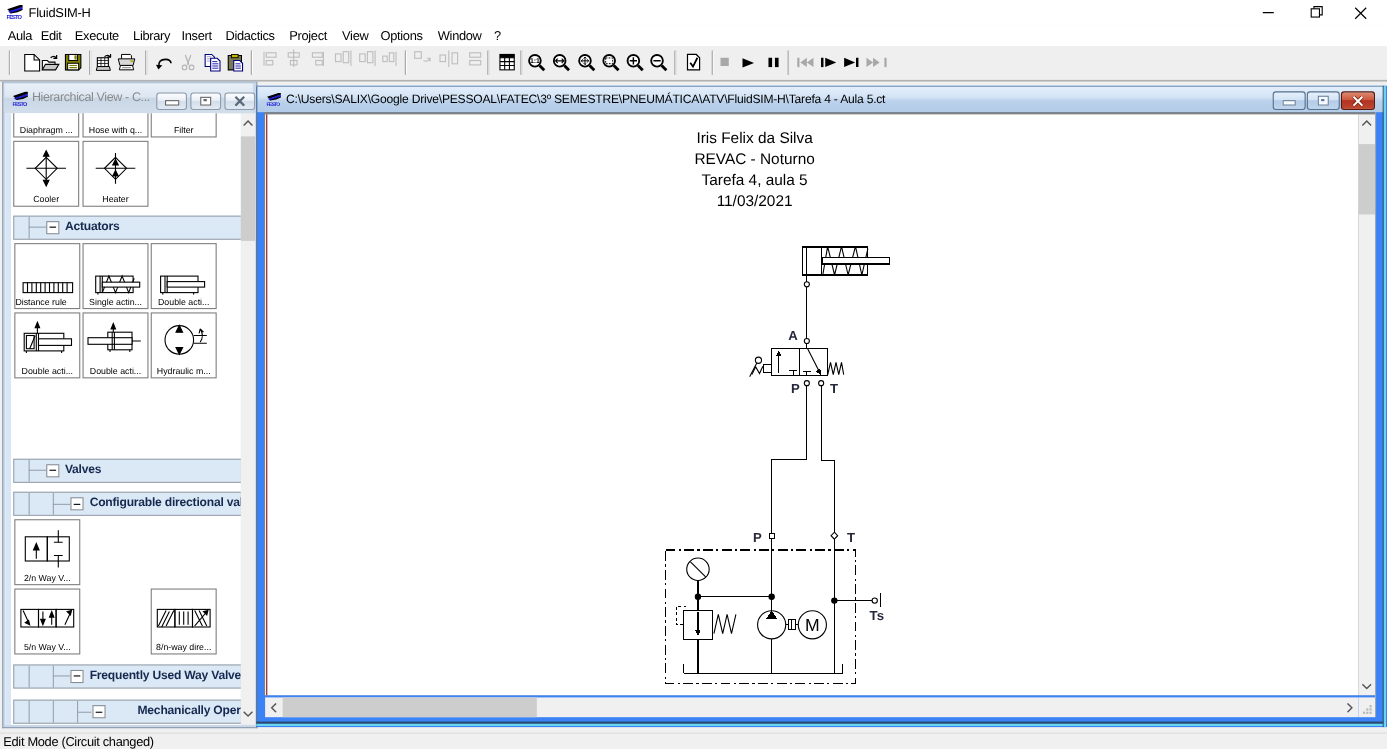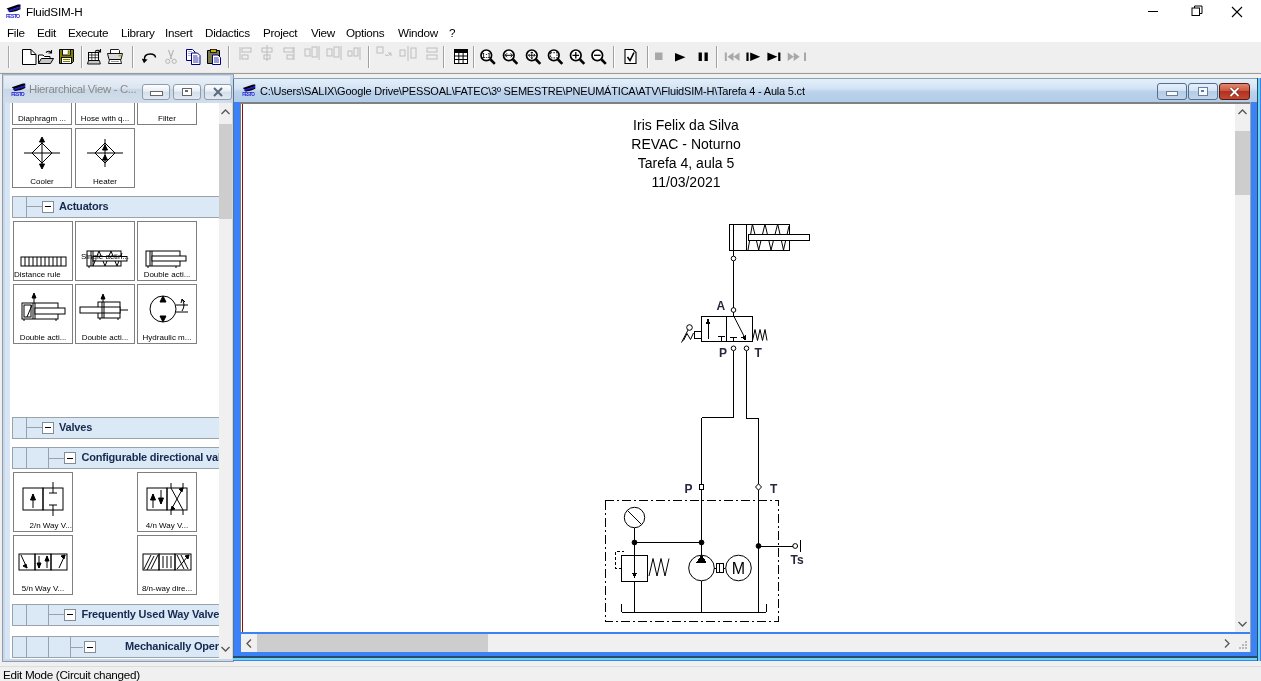--- a/index.html
+++ b/index.html
@@ -28,21 +28,21 @@
 <div class="abs" style="left:26px;top:5px;font-size:11.7px;letter-spacing:-0.2px;color:#000;">FluidSIM-H</div>
 
 <svg class="abs" style="left:1143px;top:0" width="118" height="23">
   <line x1="5" y1="11.5" x2="15" y2="11.5" stroke="#000" stroke-width="1"></line>
   <rect x="49" y="8" width="7.5" height="7.5" fill="none" stroke="#000"></rect>
   <path d="M51.5 8 v-2 h7.5 v7.5 h-2" fill="none" stroke="#000"></path>
   <path d="M89 7 l10 10 M99 7 l-10 10" stroke="#000" stroke-width="1.1" fill="none"></path>
 </svg>
 
 <div class="abs" style="left:0;top:23px;width:1261px;height:19px;background:#ffffff;"></div>
-<div class="abs" style="top:26px;left:7px;font-size:11.7px;letter-spacing:-0.3px;">File</div>
+<div class="abs" style="top:26px;left:7px;font-size:11.7px;letter-spacing:-0.3px;">Aula</div>
 <div class="abs" style="top:26px;left:37px;font-size:11.7px;letter-spacing:-0.3px;">Edit</div>
 <div class="abs" style="top:26px;left:68px;font-size:11.7px;letter-spacing:-0.3px;">Execute</div>
 <div class="abs" style="top:26px;left:121px;font-size:11.7px;letter-spacing:-0.3px;">Library</div>
 <div class="abs" style="top:26px;left:165px;font-size:11.7px;letter-spacing:-0.3px;">Insert</div>
 <div class="abs" style="top:26px;left:205px;font-size:11.7px;letter-spacing:-0.3px;">Didactics</div>
 <div class="abs" style="top:26px;left:263px;font-size:11.7px;letter-spacing:-0.3px;">Project</div>
 <div class="abs" style="top:26px;left:311px;font-size:11.7px;letter-spacing:-0.3px;">View</div>
 <div class="abs" style="top:26px;left:346px;font-size:11.7px;letter-spacing:-0.3px;">Options</div>
 <div class="abs" style="top:26px;left:398px;font-size:11.7px;letter-spacing:-0.3px;">Window</div>
 <div class="abs" style="top:26px;left:449px;font-size:11.7px;letter-spacing:-0.3px;">?</div>
@@ -313,21 +313,21 @@
         <svg style="position:absolute;left:0;top:0" width="58" height="46">
           <g stroke="#000" fill="none">
             <rect x="11" y="29" width="34" height="15"></rect>
             <line x1="15" y1="29" x2="15" y2="44"></line>
             <line x1="17" y1="29" x2="17" y2="44"></line>
             <path d="M17,44 l6,-15 l6,15 l6,-15 l6,15 l5,-13"></path>
             <rect x="17" y="34.5" width="34" height="4.5" fill="#fff"></rect>
             <line x1="13" y1="46" x2="13" y2="44"></line>
           </g>
         </svg>
-        <div style="position:absolute;left:0;bottom:19px;width:100%;text-align:center;font-size:8px;white-space:nowrap;overflow:hidden;color:#000;">Single actin...</div>
+        <div style="position:absolute;left:0;bottom:1px;width:100%;text-align:center;font-size:8px;white-space:nowrap;overflow:hidden;color:#000;">Single actin...</div>
       </div>
 <div class="abs" style="left:132px;top:118px;width:58px;height:58px;border:1px solid #7f7f7f;background:#fff;">
         <svg style="position:absolute;left:0;top:0" width="58" height="46">
           <g stroke="#000" fill="none">
             <rect x="8" y="29" width="34" height="15"></rect>
             <line x1="12" y1="29" x2="12" y2="44"></line>
             <line x1="14" y1="29" x2="14" y2="44"></line>
             <rect x="14" y="34" width="34" height="5" fill="#fff"></rect>
             <line x1="10" y1="46" x2="10" y2="44"></line>
             <line x1="38" y1="46" x2="38" y2="44"></line>
@@ -404,38 +404,21 @@
             <rect x="29" y="15" width="20" height="22"></rect>
             <path d="M19,35 v-14 m0,0 l-2.5,6 h5 z" fill="#000"></path>
             <line x1="39" y1="15" x2="39" y2="9"></line>
             <line x1="39" y1="37" x2="39" y2="43"></line>
             <line x1="35" y1="20" x2="43" y2="20"></line>
             <line x1="39" y1="20" x2="39" y2="15"></line>
             <line x1="35" y1="32" x2="43" y2="32"></line>
             <line x1="39" y1="32" x2="39" y2="37"></line>
           </g>
         </svg>
-        <div style="position:absolute;left:0;bottom:1px;width:100%;text-align:right;font-size:8px;white-space:nowrap;overflow:hidden;color:#000;">2/n Way V...</div>
-      </div>
-<div class="abs" style="left:132px;top:369px;width:58px;height:58px;border:1px solid #7f7f7f;background:#fff;">
-        <svg style="position:absolute;left:0;top:0" width="58" height="50">
-          <g stroke="#000" fill="none">
-            <rect x="9" y="15" width="20" height="22"></rect>
-            <rect x="29" y="15" width="20" height="22"></rect>
-            <path d="M15,35 v-14 m0,0 l-2.5,6 h5 z" fill="#000"></path>
-            <path d="M23,17 v14 m0,0 l-2.5,-6 h5 z" fill="#000"></path>
-            <path d="M33,15 l12,22 M45,15 l-12,22"></path>
-            <path d="M45,15 l-4,1 l3,3 z M33,37 l4,-1 l-3,-3 z" fill="#000"></path>
-            <line x1="33" y1="15" x2="33" y2="10"></line>
-            <line x1="45" y1="15" x2="45" y2="10"></line>
-            <line x1="33" y1="37" x2="33" y2="42"></line>
-            <line x1="45" y1="37" x2="45" y2="42"></line>
-          </g>
-        </svg>
-        <div style="position:absolute;left:0;bottom:1px;width:100%;text-align:center;font-size:8px;white-space:nowrap;overflow:hidden;color:#000;">4/n Way V...</div>
+        <div style="position:absolute;left:0;bottom:1px;width:100%;text-align:center;font-size:8px;white-space:nowrap;overflow:hidden;color:#000;">2/n Way V...</div>
       </div>
 <div class="abs" style="left:8px;top:432px;width:58px;height:58px;border:1px solid #7f7f7f;background:#fff;">
         <svg style="position:absolute;left:0;top:0" width="58" height="50">
           <g stroke="#000" fill="none">
             <rect x="5" y="18" width="16" height="16"></rect>
             <rect x="21" y="18" width="16" height="16"></rect>
             <rect x="37" y="18" width="16" height="16"></rect>
             <path d="M7,19 l6,13 m0,0 l-1,-4 l-3,2 z" fill="#000"></path>
             <path d="M25,20 v12 m0,0 l-2,-5 h4 z" fill="#000"></path>
             <path d="M33,20 v12 m0,-12 l-2,5 h4 z" fill="#000"></path>

